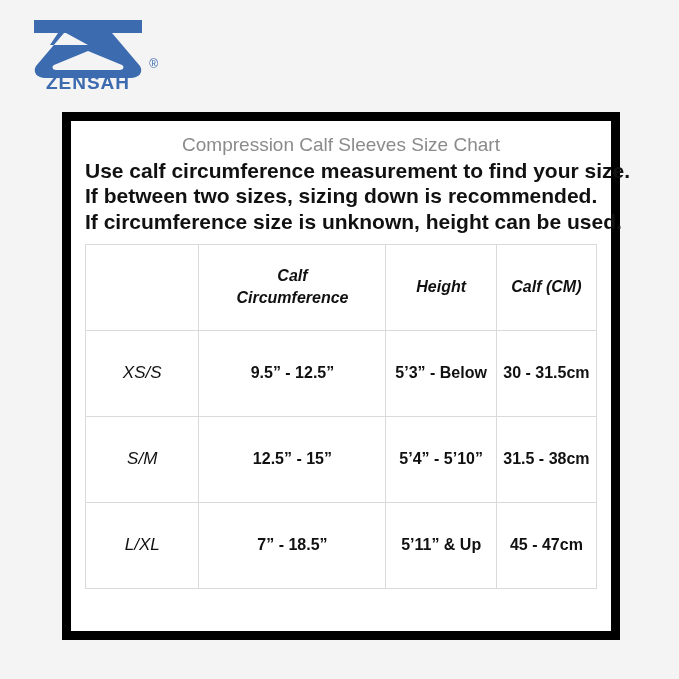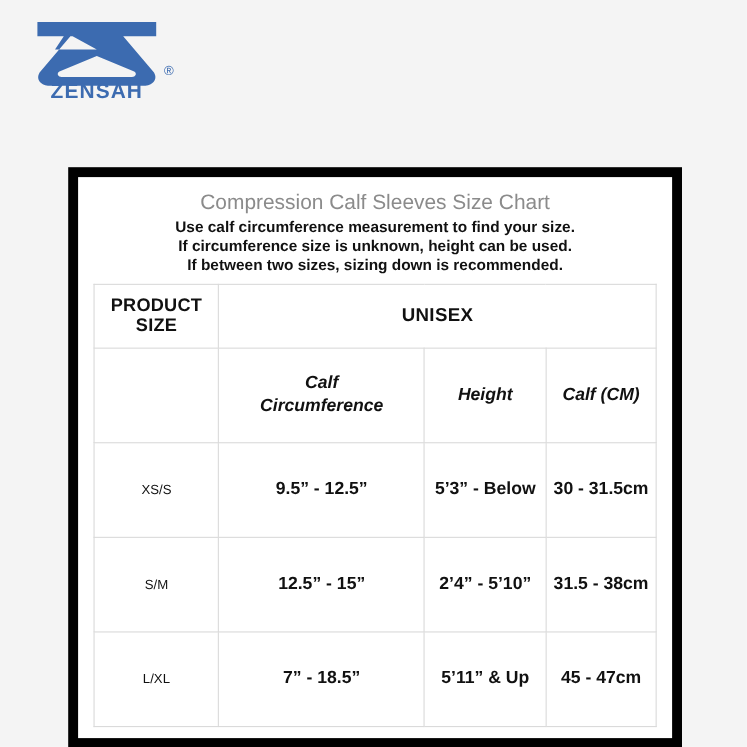--- a/index.html
+++ b/index.html
@@ -64,21 +64,20 @@
   
   .frame {
     position: absolute;
     left: 62px;
     top: 112px;
     width: 558px;
     height: 528px;
     background: #000000;
     padding: 9px;
     box-sizing: border-box;
-    margin-top: 40px;
   }
   .card {
     width: 100%;
     height: 100%;
     background: #ffffff;
     box-sizing: border-box;
     padding: 8px 14px 10px 14px;
     display: flex;
     flex-direction: column;
   }
@@ -87,21 +86,21 @@
     text-align: center;
     color: #8b8b8b;
     font-size: 19px;
     font-weight: normal;
     line-height: 1.25;
     padding-top: 4px;
   }
   .instructions {
     text-align: center;
     color: #111111;
-    font-size: 14px;
+    font-size: 21px;
     font-weight: bold;
     line-height: 1.22;
     padding-top: 1px;
   }
   .instructions div {
     white-space: nowrap;
   }
 
   
   .size-table {
@@ -137,22 +136,23 @@
     font-weight: bold;
     letter-spacing: 0.3px;
   }
   .th-sub {
     font-size: 16px;
     font-weight: bold;
     font-style: italic;
     line-height: 1.35;
   }
   .cell-size {
-    font-size: 12px;
+    font-size: 17px;
     font-weight: normal;
+    font-style: italic;
   }
   .cell-val {
     font-size: 16px;
     font-weight: bold;
     white-space: nowrap;
   }
 </style>
 </head>
 <body>
 
@@ -178,39 +178,32 @@
 
   </div>
 
   <div class="frame">
     <div class="card">
 
       <div class="chart-subtitle">Compression Calf Sleeves Size Chart</div>
 
       <div class="instructions">
         <div>Use calf circumference measurement to find your size.</div>
+        <div>If between two sizes, sizing down is recommended.</div>
         <div>If circumference size is unknown, height can be used.</div>
-        <div>If between two sizes, sizing down is recommended.</div>
       </div>
 
       <table class="size-table">
         <colgroup>
           <col class="col-size">
           <col class="col-circ">
           <col class="col-height">
           <col class="col-cm">
         </colgroup>
         <tbody>
-          <tr class="row-top">
-            <td class="th-product" rowspan="1">
-              <span>PRODUCT</span><br>
-              <span>SIZE</span>
-            </td>
-            <td class="th-unisex" colspan="3">UNISEX</td>
-          </tr>
 
           <tr class="row-subhead">
             <td></td>
             <td class="th-sub">
               <span>Calf</span><br>
               <span>Circumference</span>
             </td>
             <td class="th-sub">Height</td>
             <td class="th-sub">Calf (CM)</td>
           </tr>
@@ -218,21 +211,21 @@
           <tr class="row-data">
             <td class="cell-size">XS/S</td>
             <td class="cell-val">9.5” - 12.5”</td>
             <td class="cell-val">5’3” - Below</td>
             <td class="cell-val">30 - 31.5cm</td>
           </tr>
 
           <tr class="row-data">
             <td class="cell-size">S/M</td>
             <td class="cell-val">12.5” - 15”</td>
-            <td class="cell-val">2’4” - 5’10”</td>
+            <td class="cell-val">5’4” - 5’10”</td>
             <td class="cell-val">31.5 - 38cm</td>
           </tr>
 
           <tr class="row-data">
             <td class="cell-size">L/XL</td>
             <td class="cell-val">7” - 18.5”</td>
             <td class="cell-val">5’11” &amp; Up</td>
             <td class="cell-val">45 - 47cm</td>
           </tr>
         </tbody>

